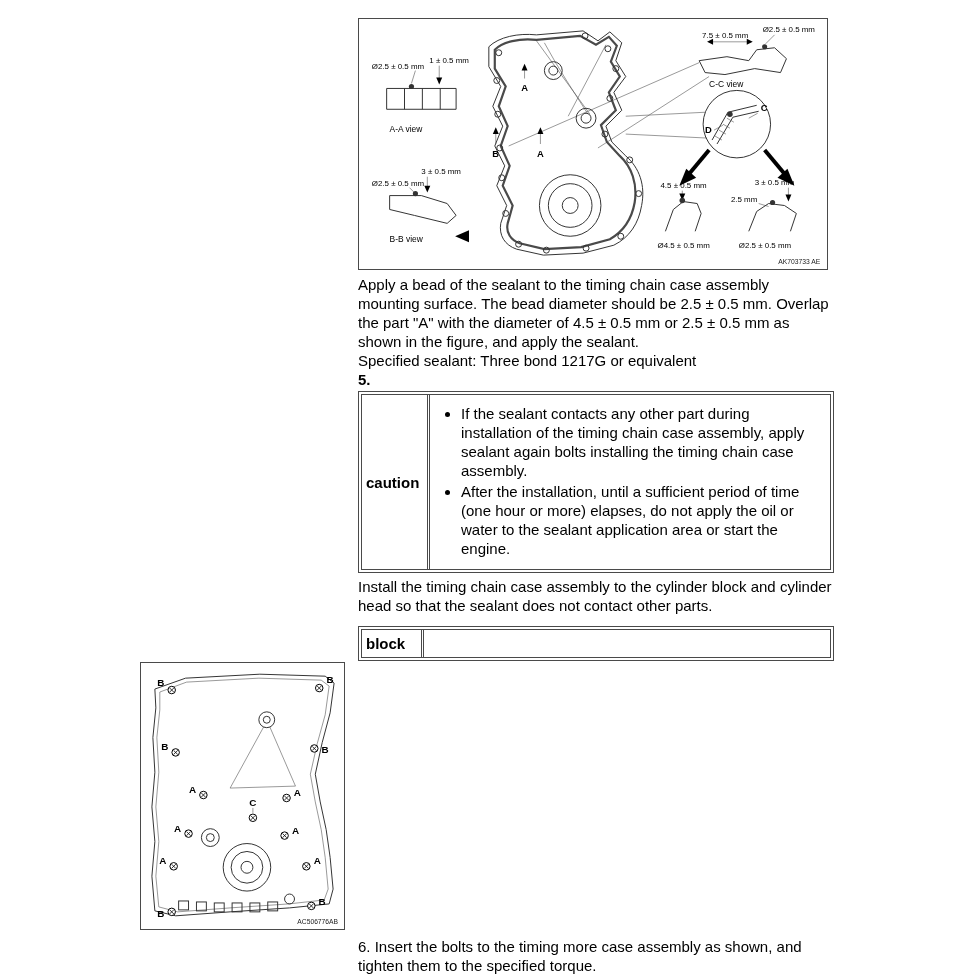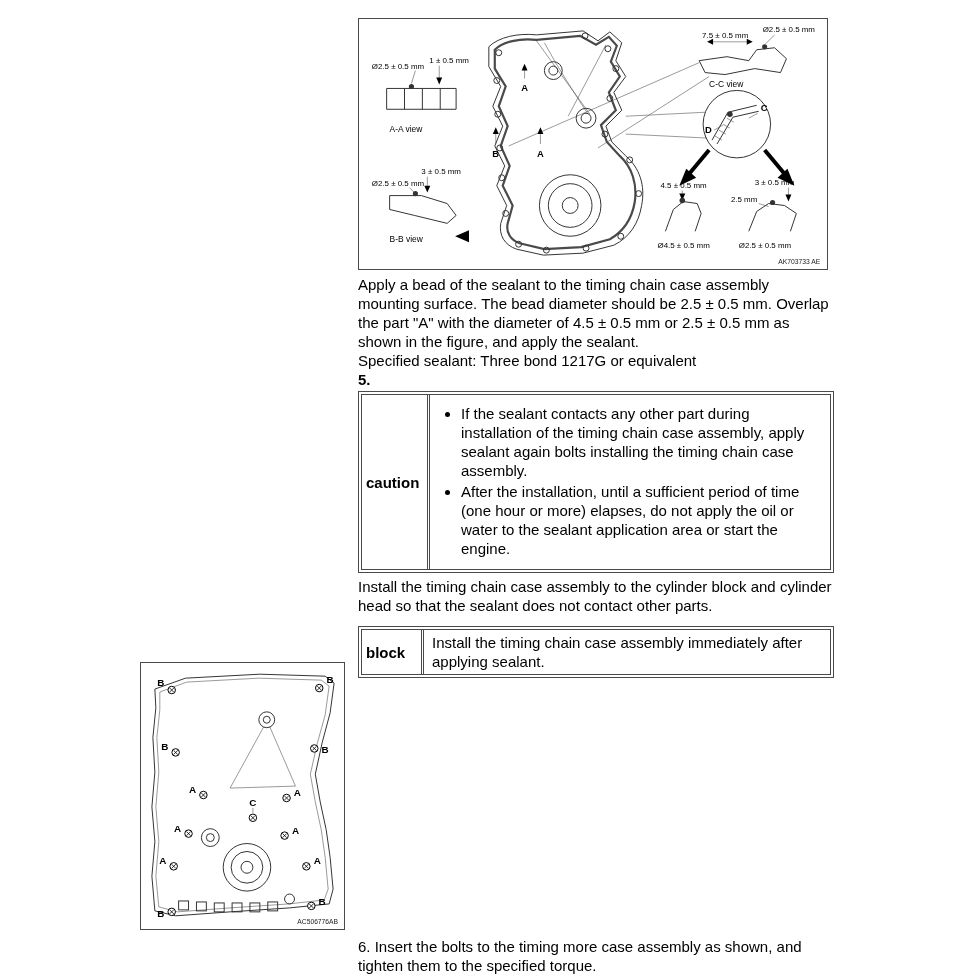--- a/index.html
+++ b/index.html
@@ -202,21 +202,20 @@
         </ul>
       </div>
     </div>
   </div>
 
   <p class="body-para" style="margin-bottom:11px;">Install the timing chain case assembly to the cylinder block and cylinder head so that the sealant does not contact other parts.</p>
 
   <div class="callout">
     <div class="callout-inner">
       <div class="callout-label" style="width:62px;flex:0 0 62px;">block</div>
-      <div class="callout-body tight">Install the timing chain case assembly immediately after applying sealant.</div>
     </div>
   </div>
 </div>
 
 <div class="fig" id="fig-bottom">
   <svg viewBox="0 0 205 268" width="203" height="266">
     <defs>
       <g id="bolt">
         <circle r="3.8" fill="#fff" stroke="#000" stroke-width="1"></circle>
         <line x1="-2.2" y1="-2.2" x2="2.2" y2="2.2" stroke="#000" stroke-width=".8"></line>

